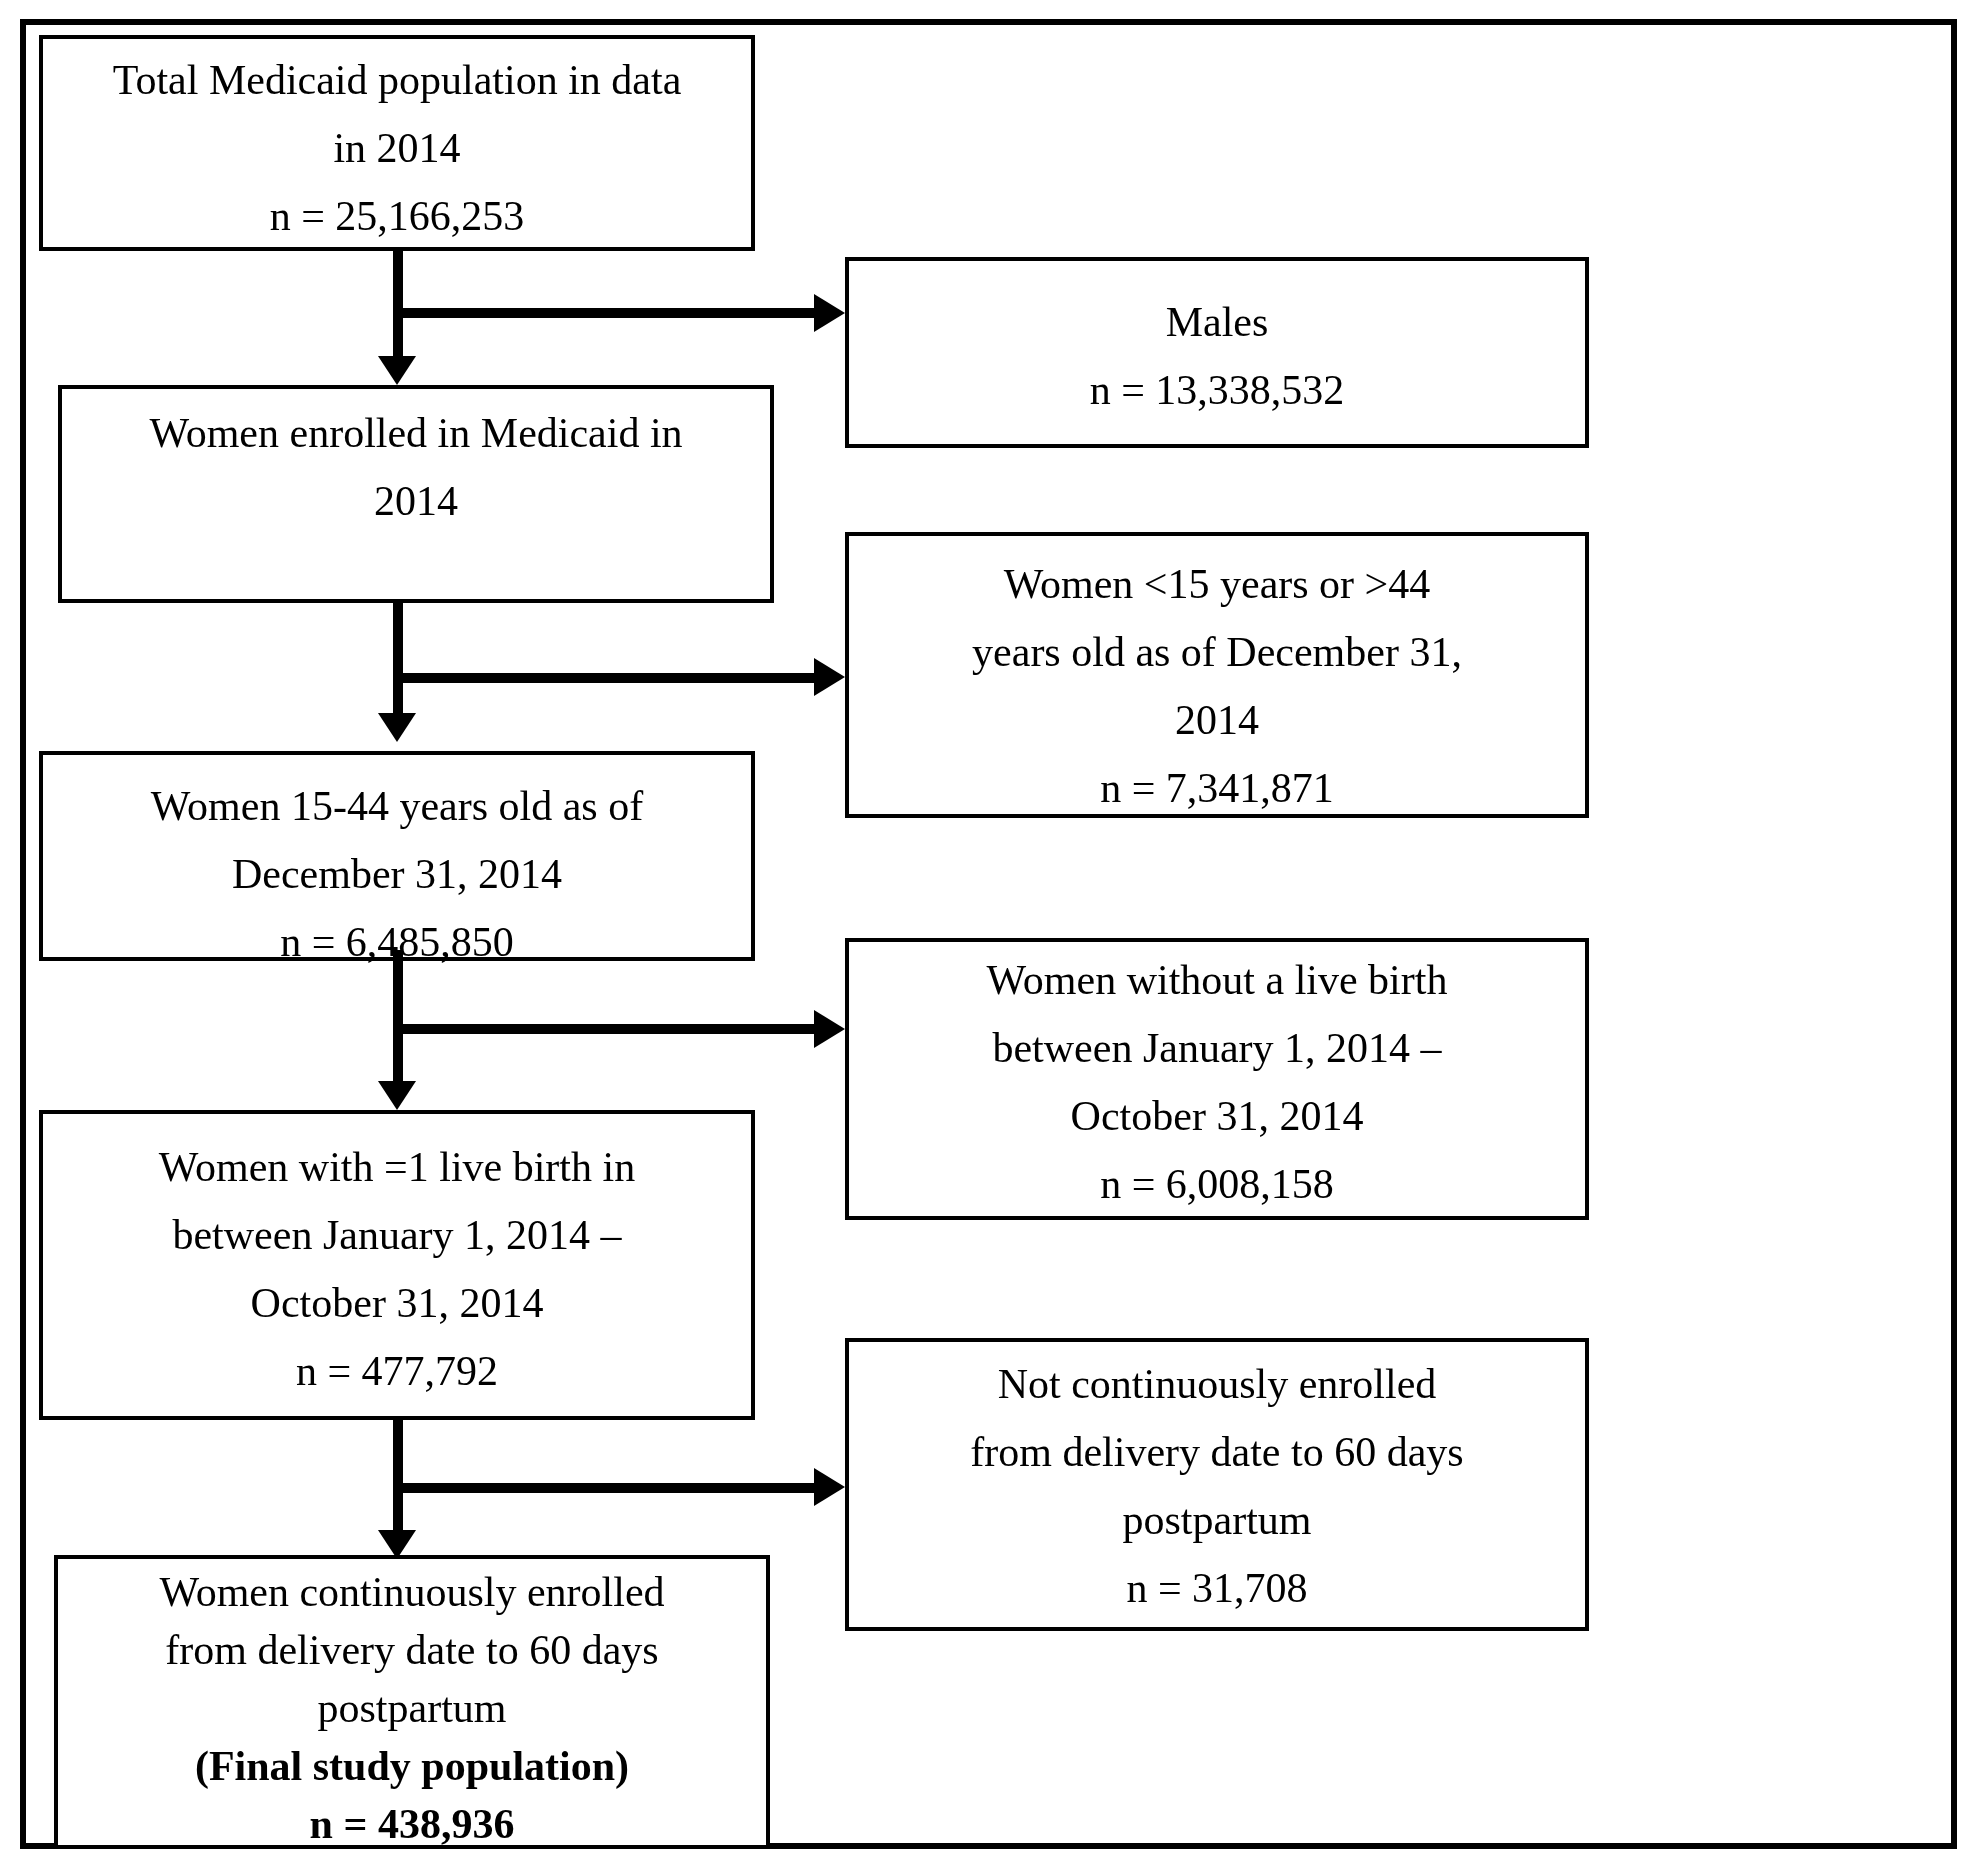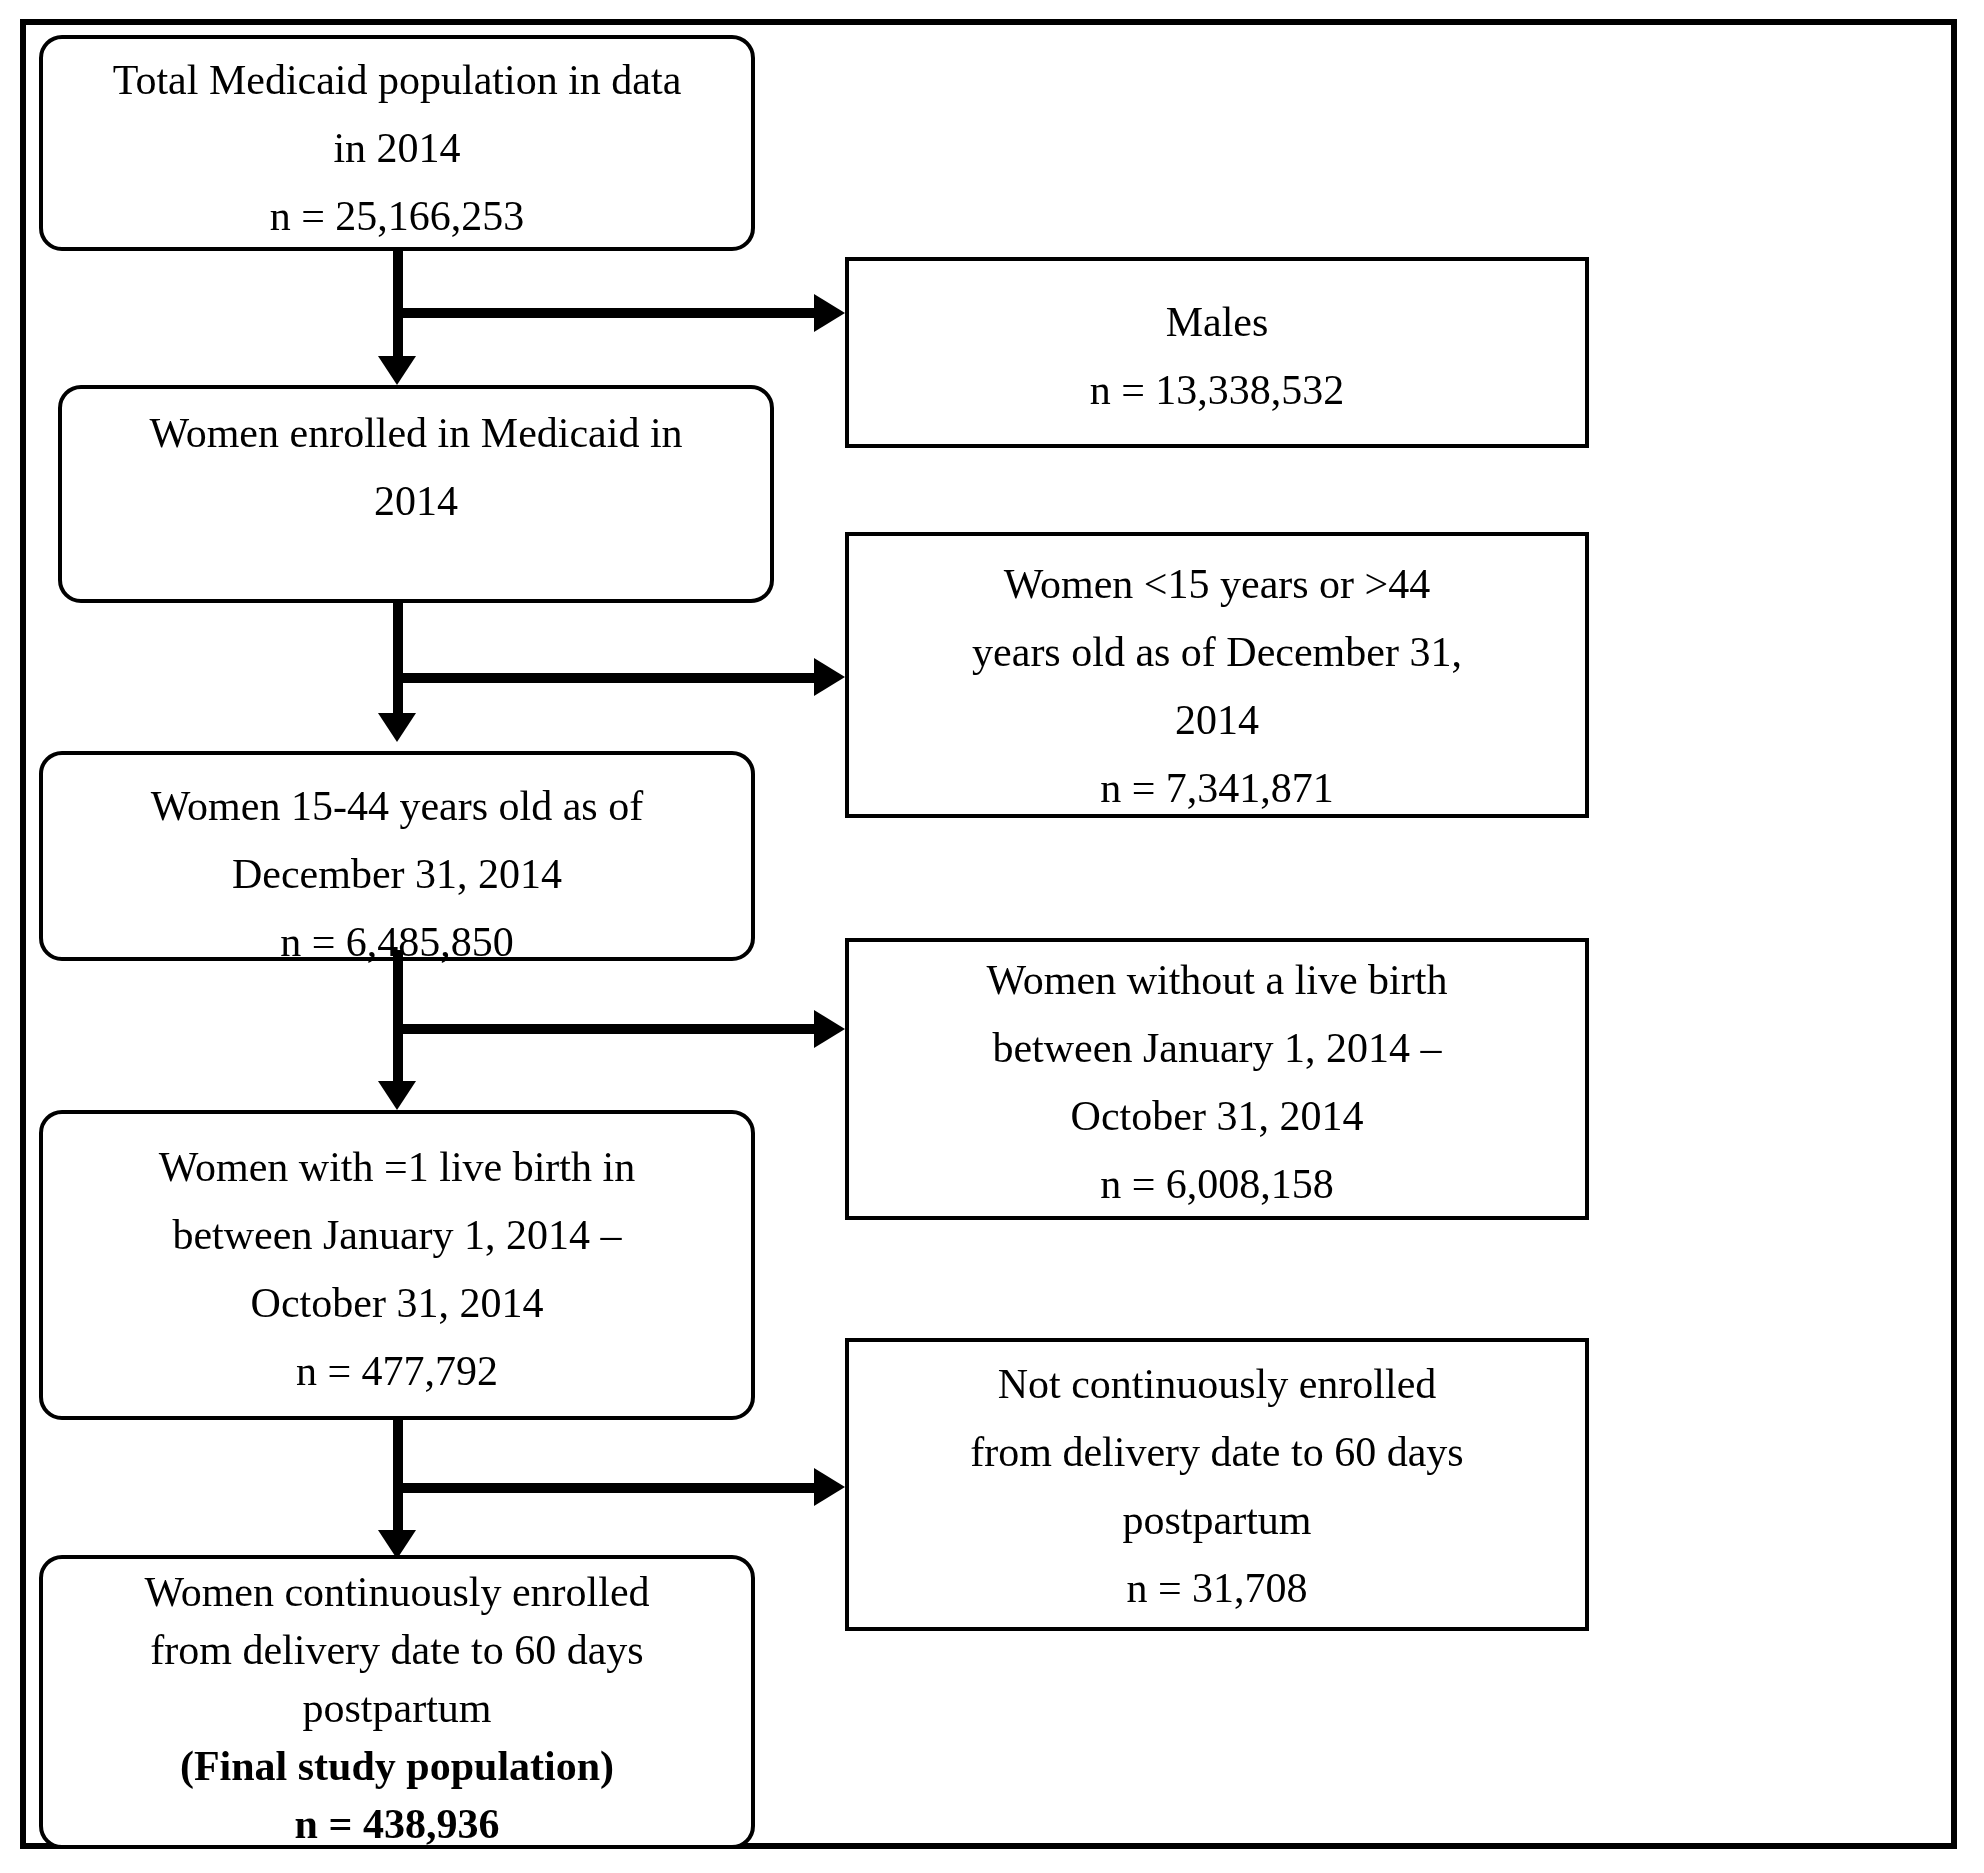--- a/index.html
+++ b/index.html
@@ -28,25 +28,25 @@
   .box {
     position: absolute;
     border: 4.1px solid #000000;
     box-sizing: border-box;
     background: #ffffff;
     text-align: center;
     font-size: 42px;
     line-height: 68px;
     display: block;
   }
-  .box.left-col  { left: 39px;   width: 716px; border-radius: 23px; }
+  .box.left-col  { left: 39px;   width: 716px; }
   .box.right-col { left: 845px; width: 744px;  }
   .box .line { white-space: nowrap; }
   .box .bold { font-weight: 700; }
-  .final-box { line-height: 58px; }
+  .final-box { line-height: 58px; margin-left: 15px; }
 
   
   .vstem {
     position: absolute;
     left: 393px;
     width: 9.5px;
     background: #000000;
   }
   .vhead {
     position: absolute;

